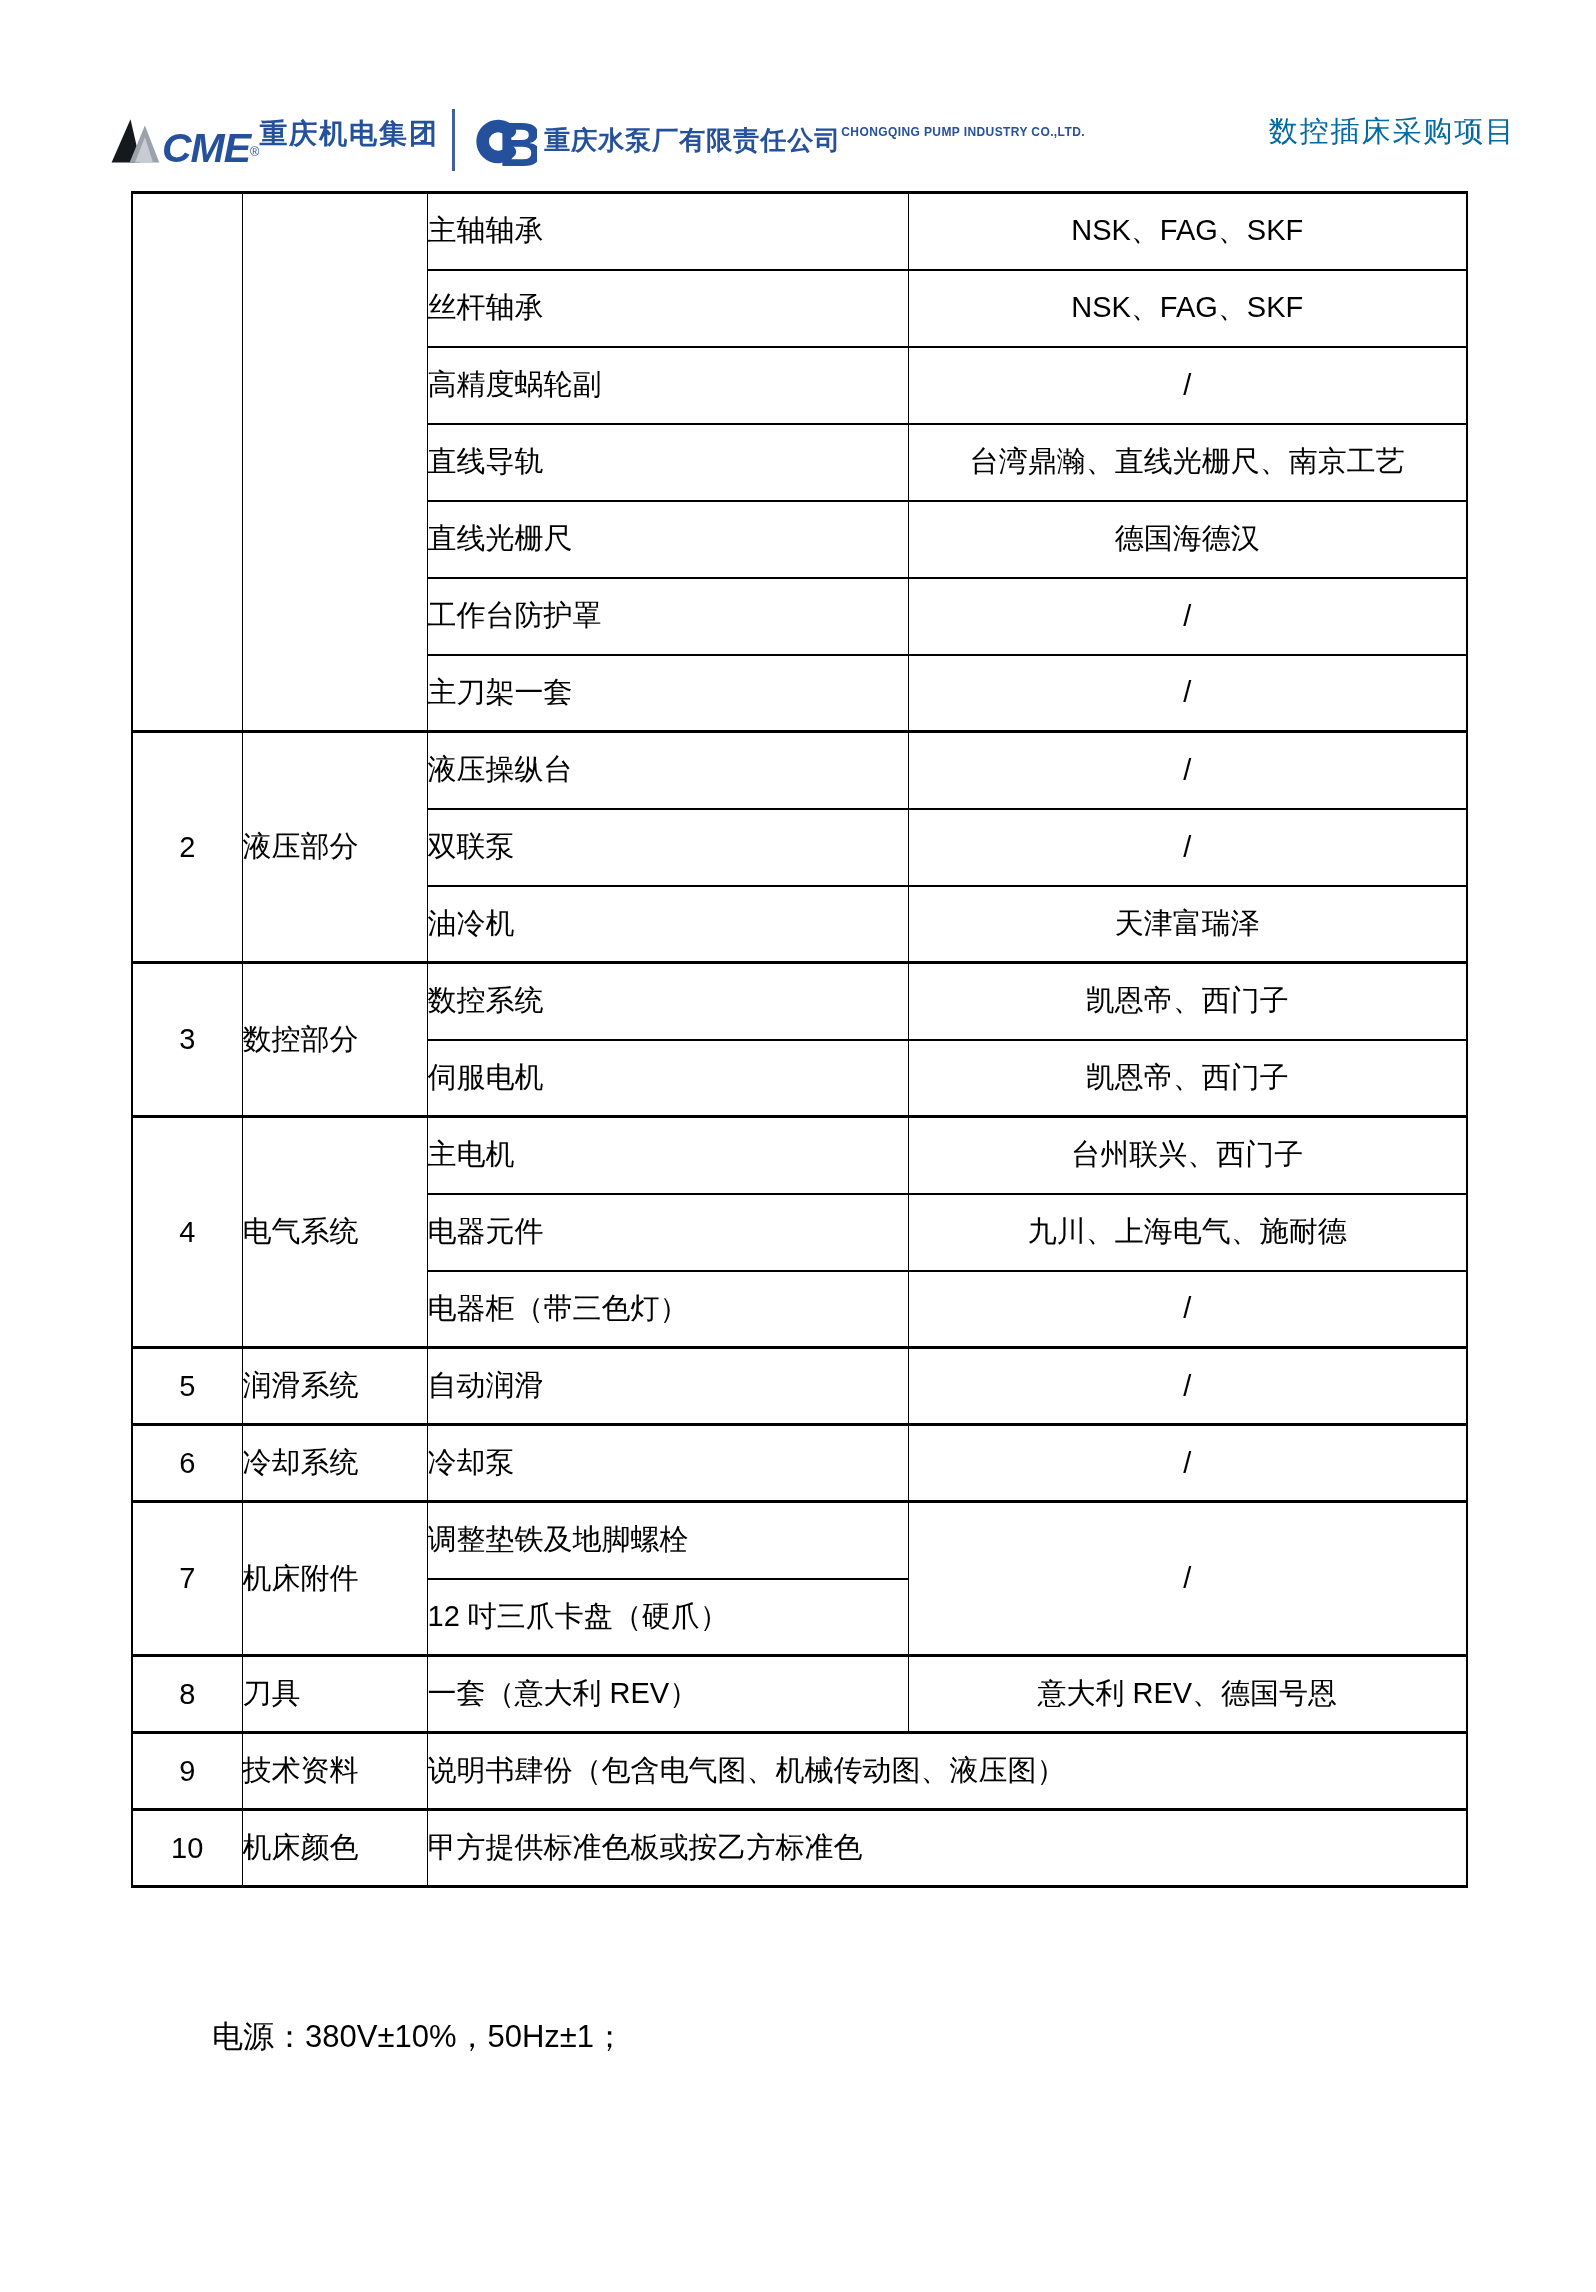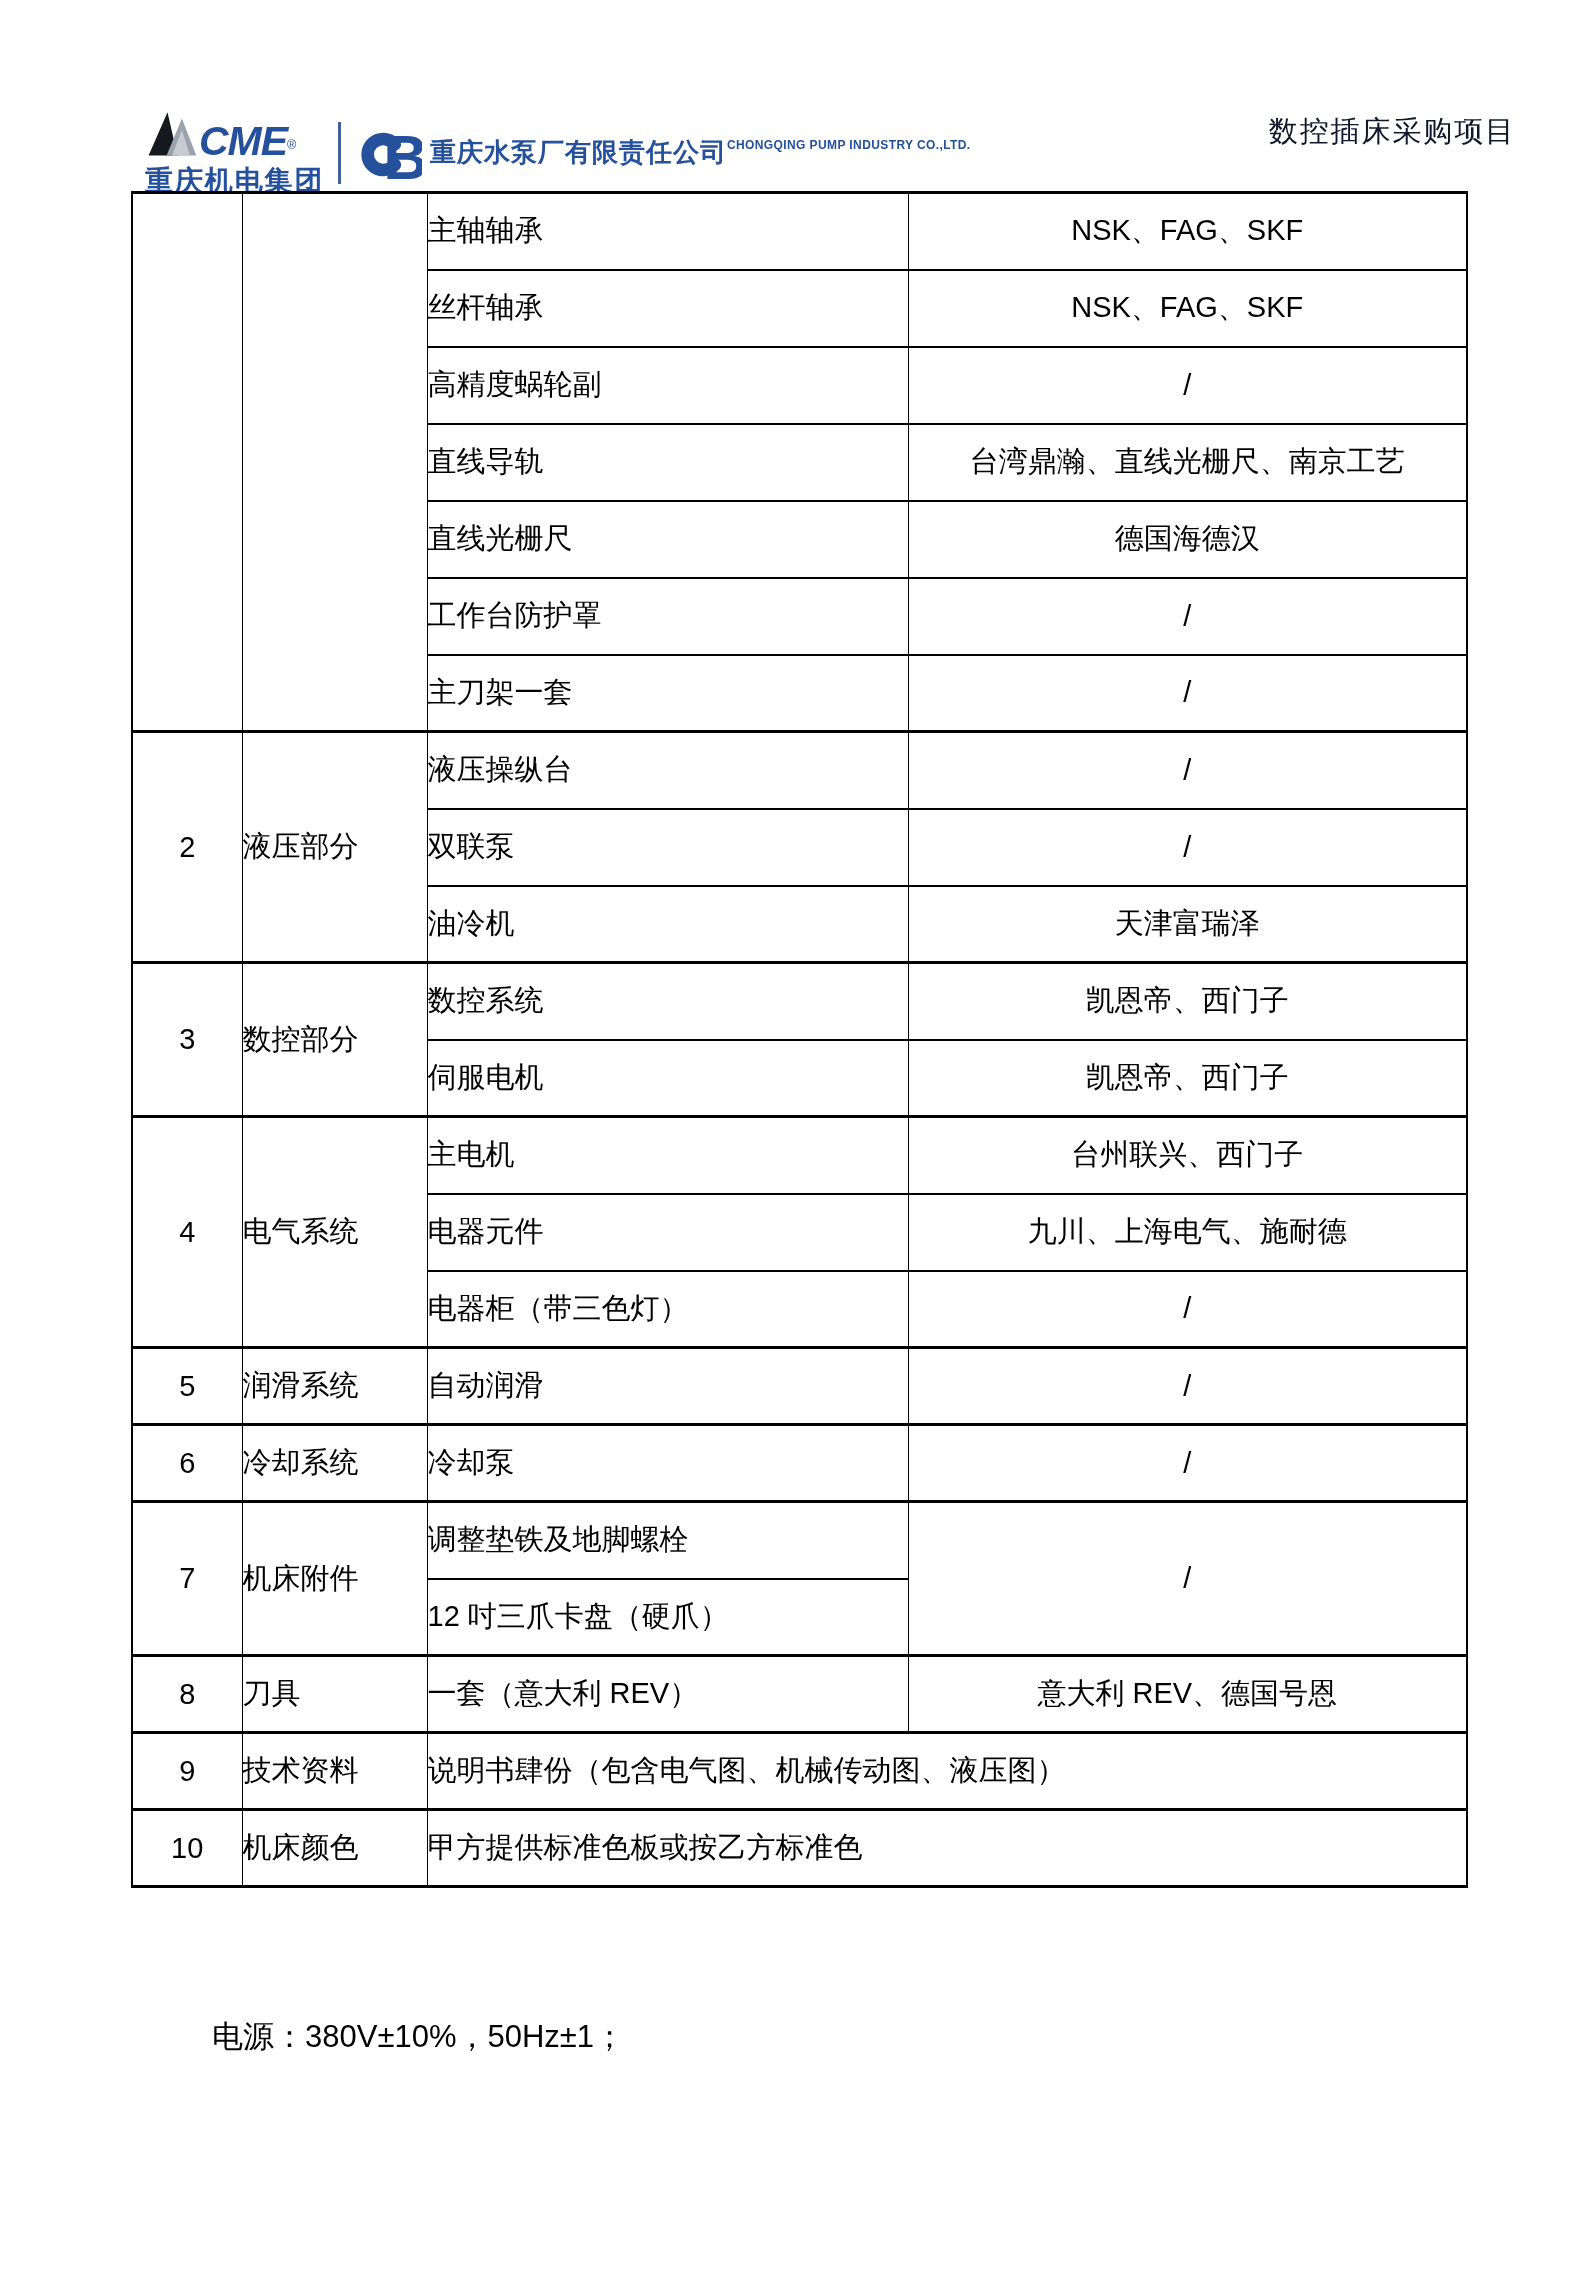--- a/index.html
+++ b/index.html
@@ -4,33 +4,33 @@
 <style>
   html,body { margin:0; padding:0; background:#888; }
   .page {
     position:relative; width:1597px; height:2292px; background:#ffffff;
     margin:0 auto; overflow:hidden;
     font-family:"Liberation Sans", sans-serif; color:#111;
   }
 
   
   .header { position:absolute; left:108px; top:106px; display:flex; align-items:center; }
-  .cme-logo { display:flex; flex-direction:column; align-items:flex-start;margin-left:37px; }
+  .cme-logo { display:flex; align-items:flex-start; }
   .cme-top { display:flex; align-items:flex-end; }
   .cme-word { font-style:italic; font-weight:900; font-size:41px; line-height:0.9;
               color:#24509c; letter-spacing:-1px; }
   .cme-reg { font-size:12.6px; color:#24509c; vertical-align:super; font-style:normal; }
   .cme-sub { font-weight:900; font-size:28px; color:#24509c; letter-spacing:1.9px; margin-top:1.9px; }
   .logo-divider { width:2.9px; height:62px; background:#44609a; margin:0 17.4px 0 13.5px; }
   .pump-logo { display:flex; align-items:center; }
   .pump-text { display:flex; flex-direction:row; margin-left:7.7px; }
   .pump-cn { font-weight:900; font-size:26px; color:#24509c; letter-spacing:1px; }
   .pump-en { font-weight:700; font-size:12px; color:#24509c; letter-spacing:0.4px; margin-top:2.9px; }
   .project-title {
-    position:absolute; top:112px; right:81px; font-size:29px; color:#0f172a; letter-spacing:1.9px;
+    position:absolute; top:112px; right:81px; font-size:29px; color:#0369a1; letter-spacing:1.9px;
   }
 
   
   table.spec {
     position:absolute; left:131px; top:191px; width:1335px;
     border-collapse:collapse; table-layout:fixed;
     border:2.9px solid #000; border-top:3.9px solid #000; border-bottom:3.9px solid #000;
     font-size:29px; color:#000;
   }
   table.spec td {

